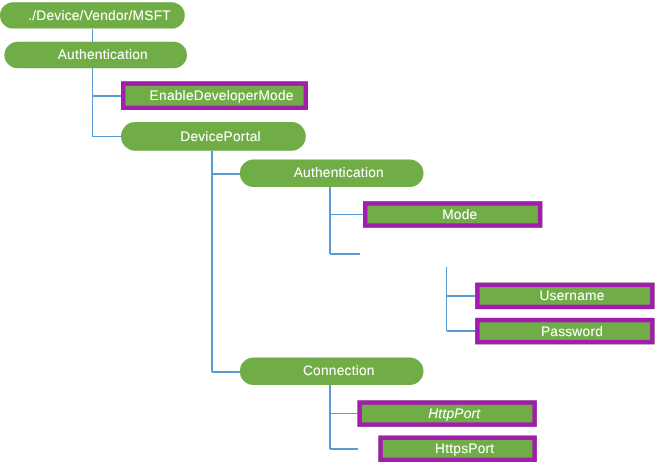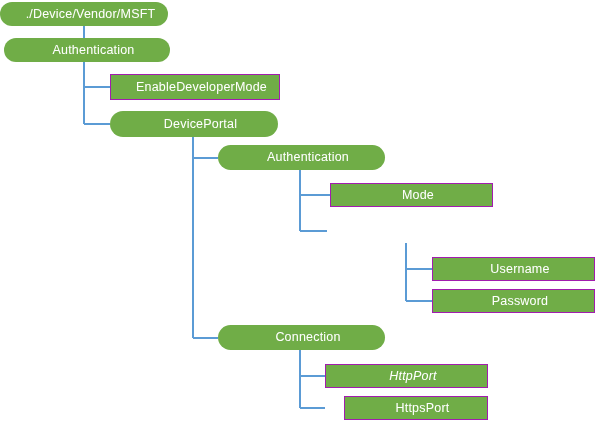--- a/index.html
+++ b/index.html
@@ -44,21 +44,21 @@
     line-height: 1;
     white-space: nowrap;
     text-align: center;
     text-shadow: 0 0 1px rgba(255,255,255,0.15);
     padding-left: 13px;
   }
   .node.rounded {
     border-radius: 13px;
   }
   .node.square {
-    border: 1px solid #a21caf;
+    border: 4px solid #a21caf;
     border-radius: 0;
   }
   .node-label {
     display: block;
     pointer-events: none;
   }
 </style>
 </head>
 <body>
 

